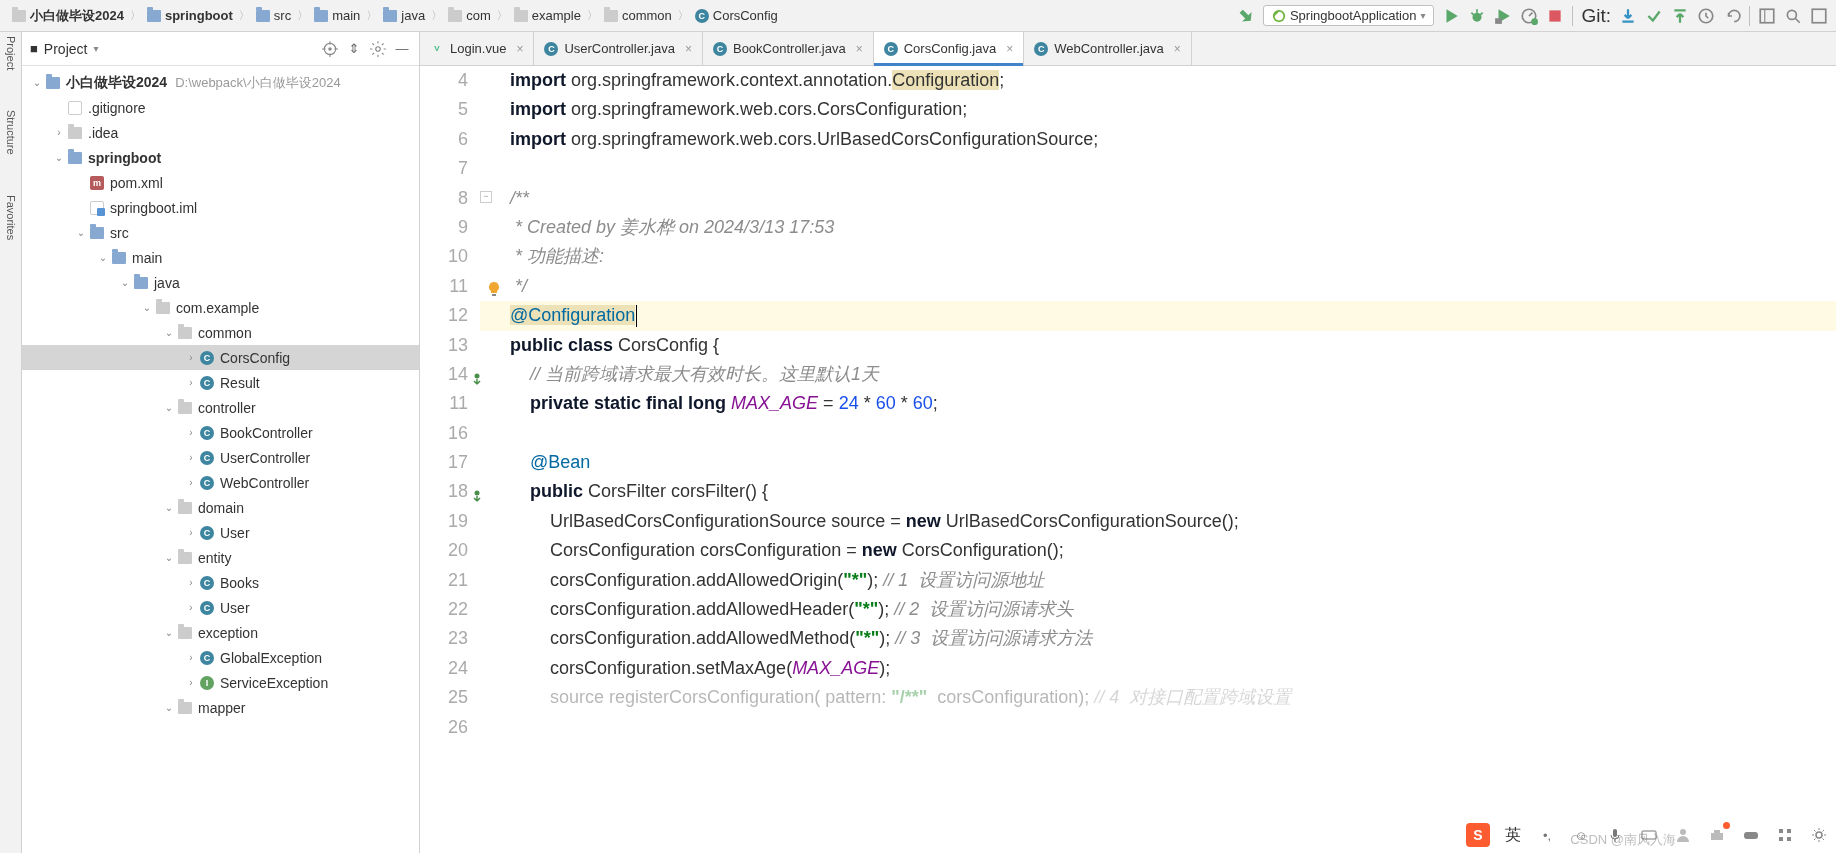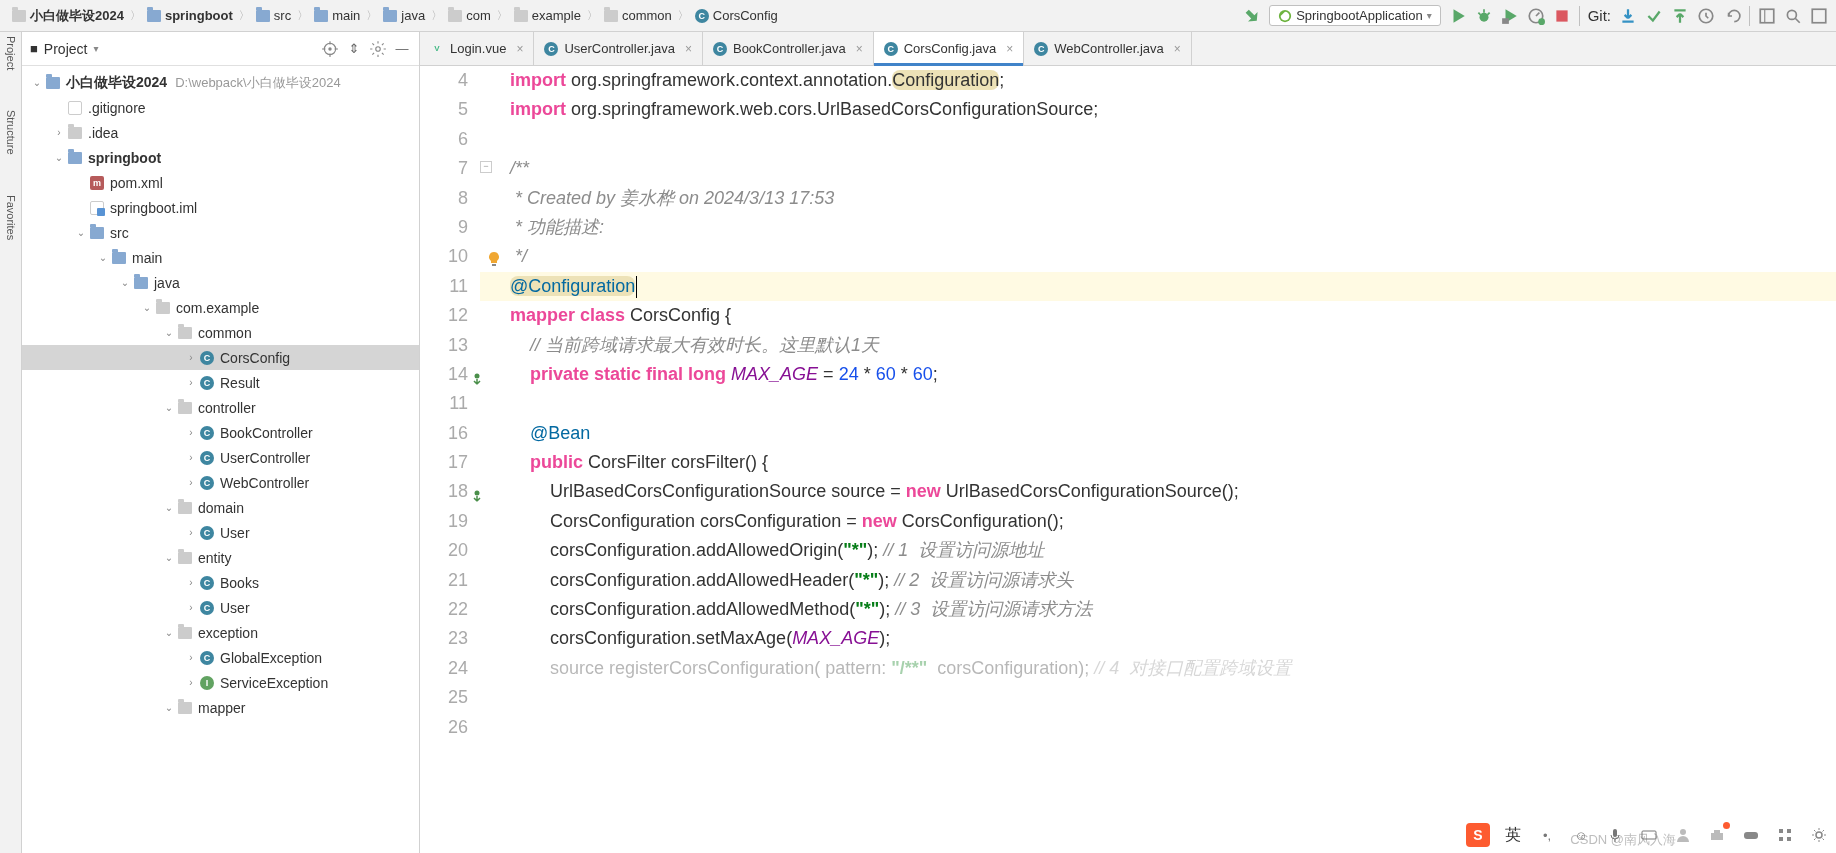--- a/index.html
+++ b/index.html
@@ -14,21 +14,21 @@
 .crumb-sep { color: #aaa; font-size: 11px; padding: 0 2px; }
 .folder-icon { width: 14px; height: 12px; background: #ccc; border-radius: 1px; position: relative; display: inline-block; }
 .folder-icon.blue { background: #87a9d1; }
 .folder-icon::before { content: ""; position: absolute; top: -3px; left: 0; width: 6px; height: 3px; background: inherit; border-radius: 1px 1px 0 0; }
 .class-icon { width: 14px; height: 14px; border-radius: 50%; background: #3e86a0; color: #fff; font-size: 9px; font-weight: bold; display: inline-flex; align-items: center; justify-content: center; }
 .toolbar-right { margin-left: auto; display: flex; align-items: center; gap: 8px; }
 .run-config { display: flex; align-items: center; gap: 4px; border: 1px solid #c0c0c0; border-radius: 3px; padding: 2px 8px; background: #fff; }
 .run-config svg { width: 14px; height: 14px; }
 .tb-icon { width: 18px; height: 18px; display: inline-flex; align-items: center; justify-content: center; cursor: pointer; }
 .tb-sep { width: 1px; height: 20px; background: #c0c0c0; }
-.git-label { font-size: 15px; color: #333; }
+.git-label { font-size: 19px; color: #333; }
 
 
 .main { display: flex; height: calc(853px - 32px); }
 
 
 .side-rail { width: 22px; background: #f2f2f2; border-right: 1px solid #d1d1d1; display: flex; flex-direction: column; align-items: center; padding-top: 4px; gap: 40px; }
 .side-rail .rtab { writing-mode: vertical-rl; font-size: 11px; color: #555; cursor: pointer; }
 
 
 .project-panel { width: 398px; background: #fff; border-right: 1px solid #d1d1d1; display: flex; flex-direction: column; }
@@ -59,25 +59,25 @@
 .etab .close { color: #999; font-size: 12px; margin-left: 4px; }
 .vue-icon { width: 14px; height: 14px; display: inline-flex; align-items: center; justify-content: center; color: #41b883; font-size: 8px; font-weight: bold; }
 .editor-body { flex: 1; display: flex; background: #fff; overflow: hidden; font-family: "Consolas", "Courier New", monospace; font-size: 18px; }
 .gutter { width: 60px; text-align: right; padding-right: 12px; color: #aaa; background: #fff; user-select: none; position: relative; }
 .gutter-line { height: 29.4px; line-height: 29.4px; position: relative; }
 .gutter-mark { position: absolute; right: -16px; top: 6px; width: 14px; height: 14px; }
 .code { flex: 1; position: relative; }
 .code-line { height: 29.4px; line-height: 29.4px; white-space: pre; padding-left: 30px; position: relative; }
 .code-line.hl { background: #fffae3; }
 .code-line .fold { position: absolute; left: 0; top: 7px; width: 12px; height: 12px; border: 1px solid #ccc; color: #999; font-size: 9px; display: flex; align-items: center; justify-content: center; cursor: pointer; }
-.kw { color: #ec4899; font-weight: bold; }
+.kw { color: #0f172a; font-weight: bold; }
 .str { color: #067d17; font-weight: bold; }
 .cmt { color: #8c8c8c; font-style: italic; }
 .ann { color: #0369a1; }
-.ann-hl { background: #ede2b7; border-radius: 8px; }
+.ann-hl { background: #ede2b7; }
 .num { color: #1750eb; }
 .const { color: #871094; font-style: italic; }
 .bulb { position: absolute; left: 6px; top: 5px; width: 18px; height: 18px; }
 .impl-mark { color: #4a8f4a; }
 .caret { display: inline-block; width: 1px; height: 22px; background: #000; vertical-align: middle; margin-left: 1px; }
 
 
 .bottom-float { position: absolute; right: 6px; bottom: 6px; display: flex; align-items: center; gap: 12px; }
 .bottom-float .bicon { width: 22px; height: 22px; display: inline-flex; align-items: center; justify-content: center; color: #777; }
 .sogou { width: 24px; height: 24px; background: #fd5b30; border-radius: 4px; color: #fff; font-weight: bold; display: inline-flex; align-items: center; justify-content: center; font-size: 14px; }
@@ -504,31 +504,32 @@
           <div class="gutter-line">20</div>
           <div class="gutter-line">21</div>
           <div class="gutter-line">22</div>
           <div class="gutter-line">23</div>
           <div class="gutter-line">24</div>
           <div class="gutter-line">25</div>
           <div class="gutter-line">26</div>
         </div>
       <div class="code" id="code">
           <div class="code-line"><span class="kw">import</span> org.springframework.context.annotation.<span class="ann-hl">Configuration</span>;</div>
+          <div class="code-line"><span class="kw">import</span> org.springframework.web.cors.CorsConfiguration;</div>
           <div class="code-line"><span class="kw">import</span> org.springframework.web.cors.UrlBasedCorsConfigurationSource;</div>
           <div class="code-line"></div>
           <div class="code-line"><span class="fold">−</span><span class="cmt">/**</span></div>
           <div class="code-line"><span class="cmt"> * Created by 姜水桦 on 2024/3/13 17:53</span></div>
           <div class="code-line"><span class="cmt"> * 功能描述:</span></div>
           <div class="code-line"><span class="bulb"><svg viewBox="0 0 16 16" width="16" height="16">
                 <path fill="#f0a732" d="M8 1a5 5 0 00-3 9v2h6v-2a5 5 0 00-3-9z"></path>
                 <rect x="6" y="13" width="4" height="2" fill="#888"></rect>
               </svg></span><span class="cmt"> */</span></div>
           <div class="code-line hl"><span class="ann ann-hl">@Configuration</span><span class="caret"></span></div>
-          <div class="code-line"><span class="kw">mapper class</span> CorsConfig {</div>
+          <div class="code-line"><span class="kw">public class</span> CorsConfig {</div>
           <div class="code-line">    <span class="cmt">// 当前跨域请求最大有效时长。这里默认1天</span></div>
           <div class="code-line">    <span class="kw">private static final long</span> <span class="const">MAX_AGE</span> = <span class="num">24</span> * <span class="num">60</span> * <span class="num">60</span>;</div>
           <div class="code-line"></div>
           <div class="code-line">    <span class="ann">@Bean</span></div>
           <div class="code-line">    <span class="kw">public</span> CorsFilter corsFilter() {</div>
           <div class="code-line">        UrlBasedCorsConfigurationSource source = <span class="kw">new</span> UrlBasedCorsConfigurationSource();</div>
           <div class="code-line">        CorsConfiguration corsConfiguration = <span class="kw">new</span> CorsConfiguration();</div>
           <div class="code-line">        corsConfiguration.addAllowedOrigin(<span class="str">"*"</span>); <span class="cmt">// 1  设置访问源地址</span></div>
           <div class="code-line">        corsConfiguration.addAllowedHeader(<span class="str">"*"</span>); <span class="cmt">// 2  设置访问源请求头</span></div>
           <div class="code-line">        corsConfiguration.addAllowedMethod(<span class="str">"*"</span>); <span class="cmt">// 3  设置访问源请求方法</span></div>

